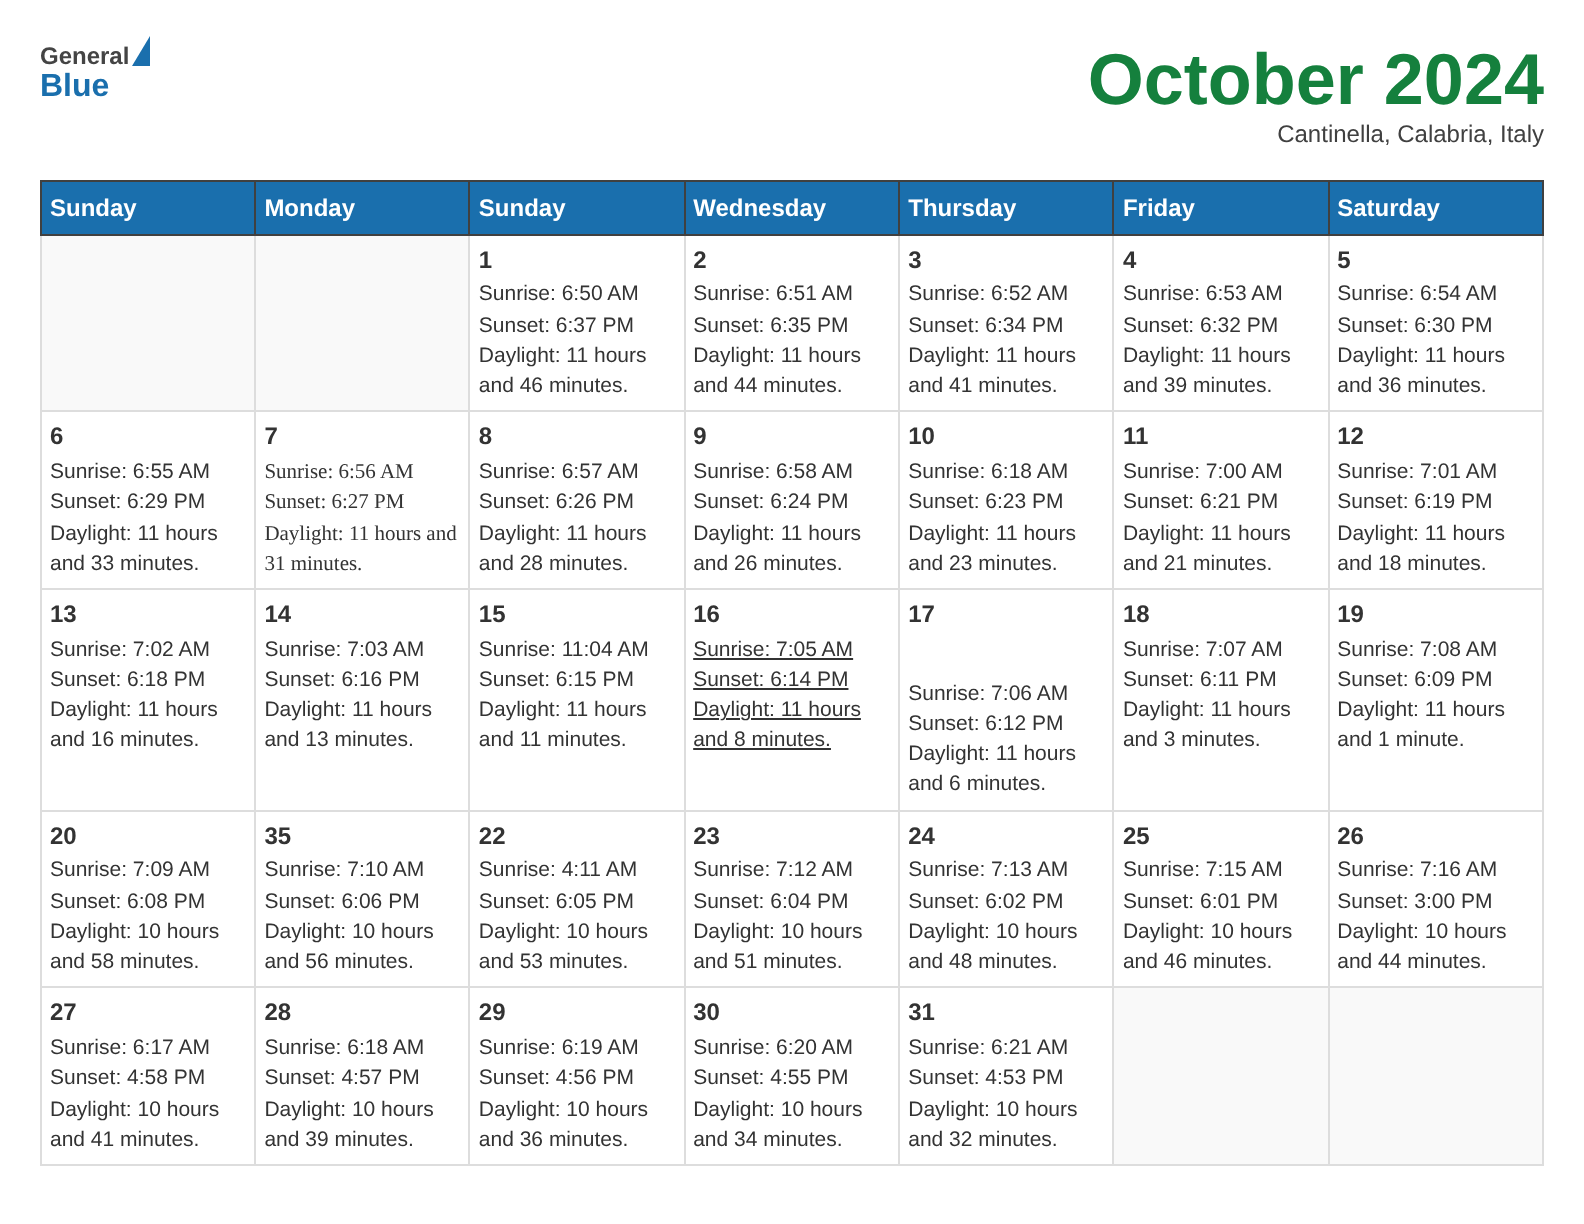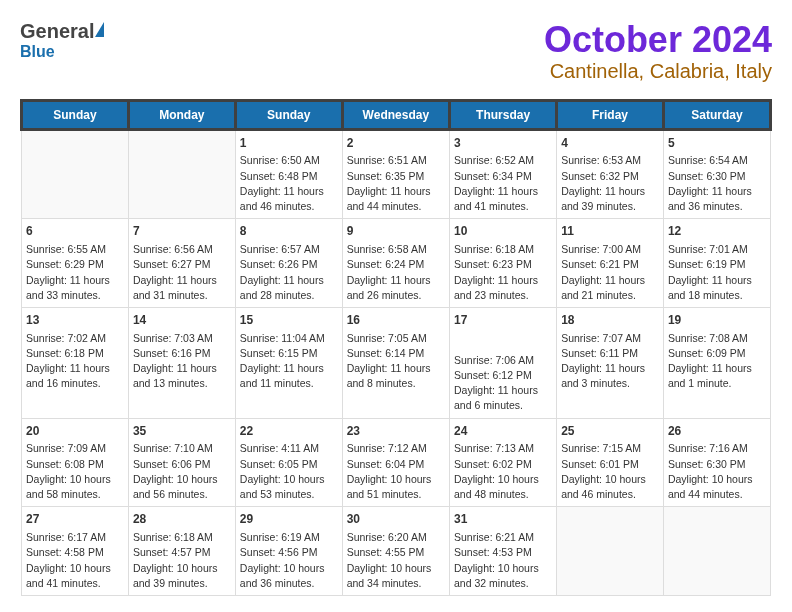--- a/index.html
+++ b/index.html
@@ -20,42 +20,42 @@
       display: flex;
       flex-direction: column;
       align-items: flex-start;
     }
     .title-section {
       text-align: right;
     }
     .month-title {
       font-size: 36px;
       font-weight: bold;
-      color: #6d28d9;
+      color: #15803d;
       line-height: 1.1;
     }
     .location-title {
-      font-size: 20px;
-      color: #a16207;
+      font-size: 12px;
+      color: #404040;
     }
     .calendar {
       width: 100%;
       border-collapse: collapse;
       font-size: 11px;
     }
     .calendar thead tr {
       background-color: #1a6fad;
       color: white;
     }
     .calendar thead th {
       padding: 6px 4px;
-      text-align: center;
+      text-align: left;
       font-size: 12px;
       font-weight: bold;
-      border: 3px solid #404040;
+      border: 1px solid #404040;
     }
     .calendar tbody tr {
       border-bottom: 1px solid #ddd;
     }
     .calendar tbody td {
       padding: 4px 4px;
       vertical-align: top;
       border: 1px solid #ddd;
       height: 80px;
       width: 108px;
@@ -74,21 +74,21 @@
     .day-info {
       font-size: 10.5px;
       color: #333;
       line-height: 1.45;
     }
     .logo-row {
       display: flex;
       align-items: center;
     }
     .logo-text-general {
-      font-size: 20px;
+      font-size: 12px;
       font-weight: bold;
       color: #444;
     }
     .logo-text-blue {
       font-size: 16px;
       font-weight: bold;
       color: #1a6fad;
     }
     .logo-triangle {
       width: 0;
@@ -133,21 +133,21 @@
         <th>Saturday</th>
       </tr>
   </thead>
   <tbody id="calendar-body">
   <tr>
         <td class="empty"></td>
         <td class="empty"></td>
         <td>
           <span class="day-number">1</span>
           <div class="day-info" style="white-space: pre-line;">Sunrise: 6:50 AM
-Sunset: 6:48 PM
+Sunset: 6:37 PM
 Daylight: 11 hours and 46 minutes.</div>
         </td>
         <td>
           <span class="day-number">2</span>
           <div class="day-info" style="white-space: pre-line;">Sunrise: 6:51 AM
 Sunset: 6:35 PM
 Daylight: 11 hours and 44 minutes.</div>
         </td>
         <td>
           <span class="day-number">3</span>
@@ -170,21 +170,21 @@
       </tr>
       <tr>
         <td>
           <span class="day-number">6</span>
           <div class="day-info" style="white-space: pre-line;">Sunrise: 6:55 AM
 Sunset: 6:29 PM
 Daylight: 11 hours and 33 minutes.</div>
         </td>
         <td>
           <span class="day-number">7</span>
-          <div class="day-info" style="white-space: pre-line;">Sunrise: 6:56 AM
+          <div class="day-info" style="white-space: pre-line; font-family: Liberation Serif, serif;">Sunrise: 6:56 AM
 Sunset: 6:27 PM
 Daylight: 11 hours and 31 minutes.</div>
         </td>
         <td>
           <span class="day-number">8</span>
           <div class="day-info" style="white-space: pre-line;">Sunrise: 6:57 AM
 Sunset: 6:26 PM
 Daylight: 11 hours and 28 minutes.</div>
         </td>
         <td>
@@ -226,21 +226,21 @@
 Daylight: 11 hours and 13 minutes.</div>
         </td>
         <td>
           <span class="day-number">15</span>
           <div class="day-info" style="white-space: pre-line;">Sunrise: 11:04 AM
 Sunset: 6:15 PM
 Daylight: 11 hours and 11 minutes.</div>
         </td>
         <td>
           <span class="day-number">16</span>
-          <div class="day-info" style="white-space: pre-line;">Sunrise: 7:05 AM
+          <div class="day-info" style="white-space: pre-line; text-decoration: underline;">Sunrise: 7:05 AM
 Sunset: 6:14 PM
 Daylight: 11 hours and 8 minutes.</div>
         </td>
         <td>
           <span class="day-number">17</span>
           <div class="day-info" style="white-space: pre-line; margin-top: 24px;">Sunrise: 7:06 AM
 Sunset: 6:12 PM
 Daylight: 11 hours and 6 minutes.</div>
         </td>
         <td>
@@ -289,21 +289,21 @@
         </td>
         <td>
           <span class="day-number">25</span>
           <div class="day-info" style="white-space: pre-line;">Sunrise: 7:15 AM
 Sunset: 6:01 PM
 Daylight: 10 hours and 46 minutes.</div>
         </td>
         <td>
           <span class="day-number">26</span>
           <div class="day-info" style="white-space: pre-line;">Sunrise: 7:16 AM
-Sunset: 6:30 PM
+Sunset: 3:00 PM
 Daylight: 10 hours and 44 minutes.</div>
         </td>
       </tr>
       <tr>
         <td>
           <span class="day-number">27</span>
           <div class="day-info" style="white-space: pre-line;">Sunrise: 6:17 AM
 Sunset: 4:58 PM
 Daylight: 10 hours and 41 minutes.</div>
         </td>

